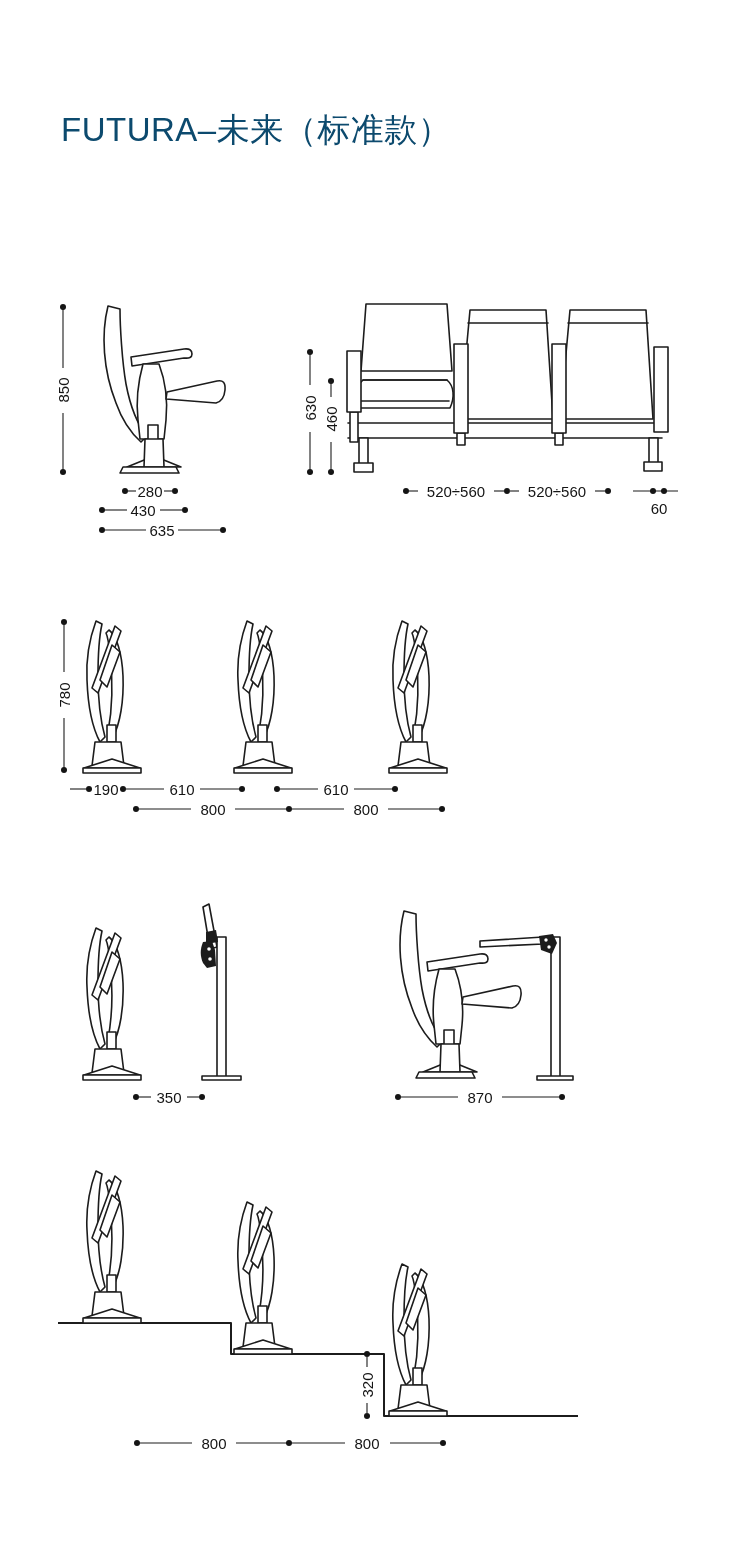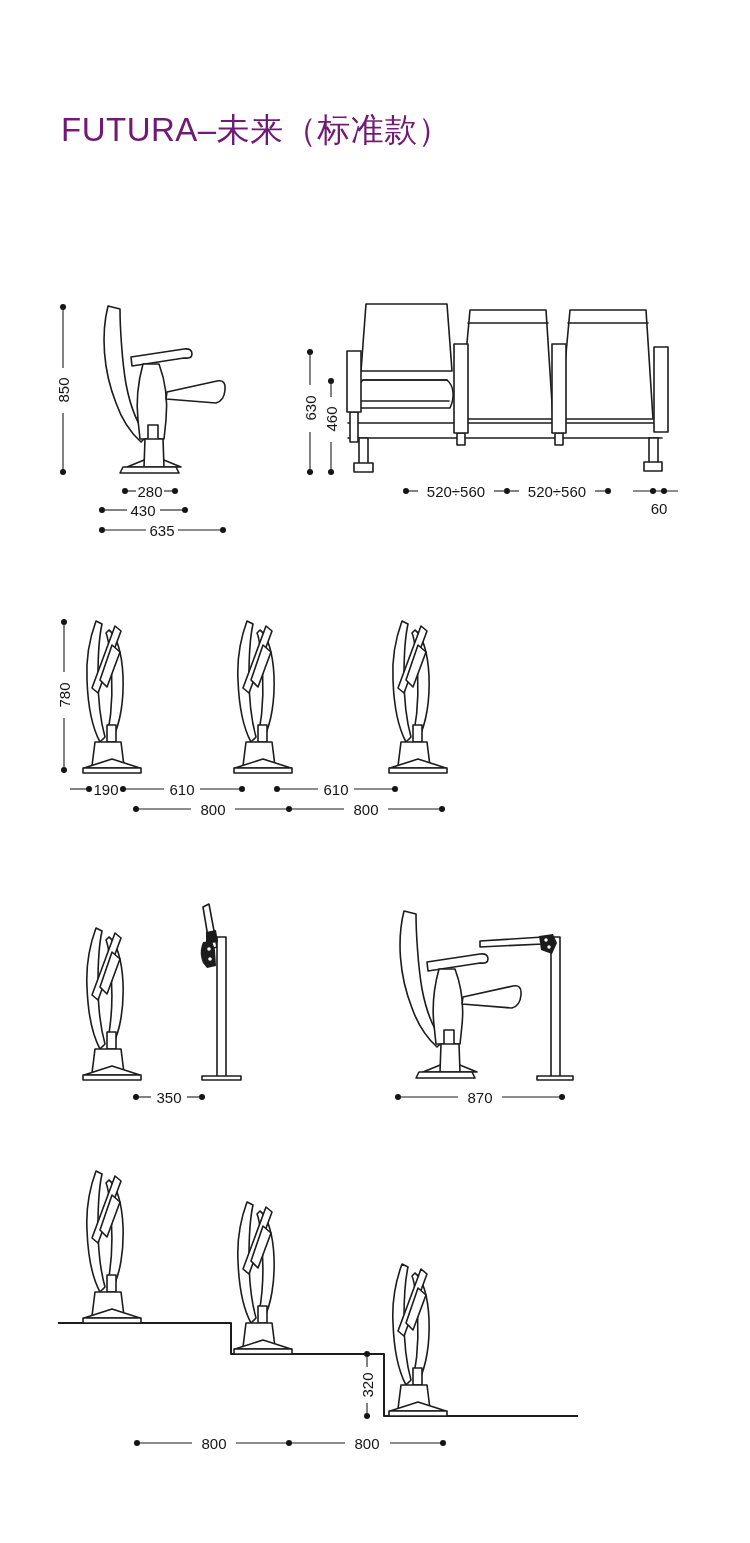--- a/index.html
+++ b/index.html
@@ -1,19 +1,19 @@
 <!DOCTYPE html>
 <html><head>
 <meta charset="utf-8">
 <style>
   html,body{margin:0;padding:0;background:#ffffff;}
   .canvas{position:relative;width:750px;height:1543px;background:#ffffff;overflow:hidden;
           font-family:"Liberation Sans",sans-serif;}
   .page-title{position:absolute;left:61px;top:108px;font-size:33px;font-weight:400;
-              color:#701a75;letter-spacing:0.5px;white-space:nowrap;}
+              color:#0c4a6e;letter-spacing:0.5px;white-space:nowrap;}
   svg{position:absolute;left:0;top:0;}
   .shp{stroke:#1c1c1c;stroke-width:1.6;fill:#ffffff;stroke-linejoin:round;stroke-linecap:round;}
   .ln{stroke:#1c1c1c;stroke-width:1.6;fill:none;stroke-linejoin:round;stroke-linecap:round;}
   .thick{stroke:#1c1c1c;stroke-width:2;fill:none;stroke-linejoin:round;}
   .blk{fill:#1c1c1c;stroke:none;}
   .dim{stroke:#1c1c1c;stroke-width:1.1;fill:none;}
   .dot{fill:#141414;stroke:none;}
   .dimtxt{font-family:"Liberation Sans",sans-serif;font-size:15px;fill:#141414;}
 </style>
 </head>

